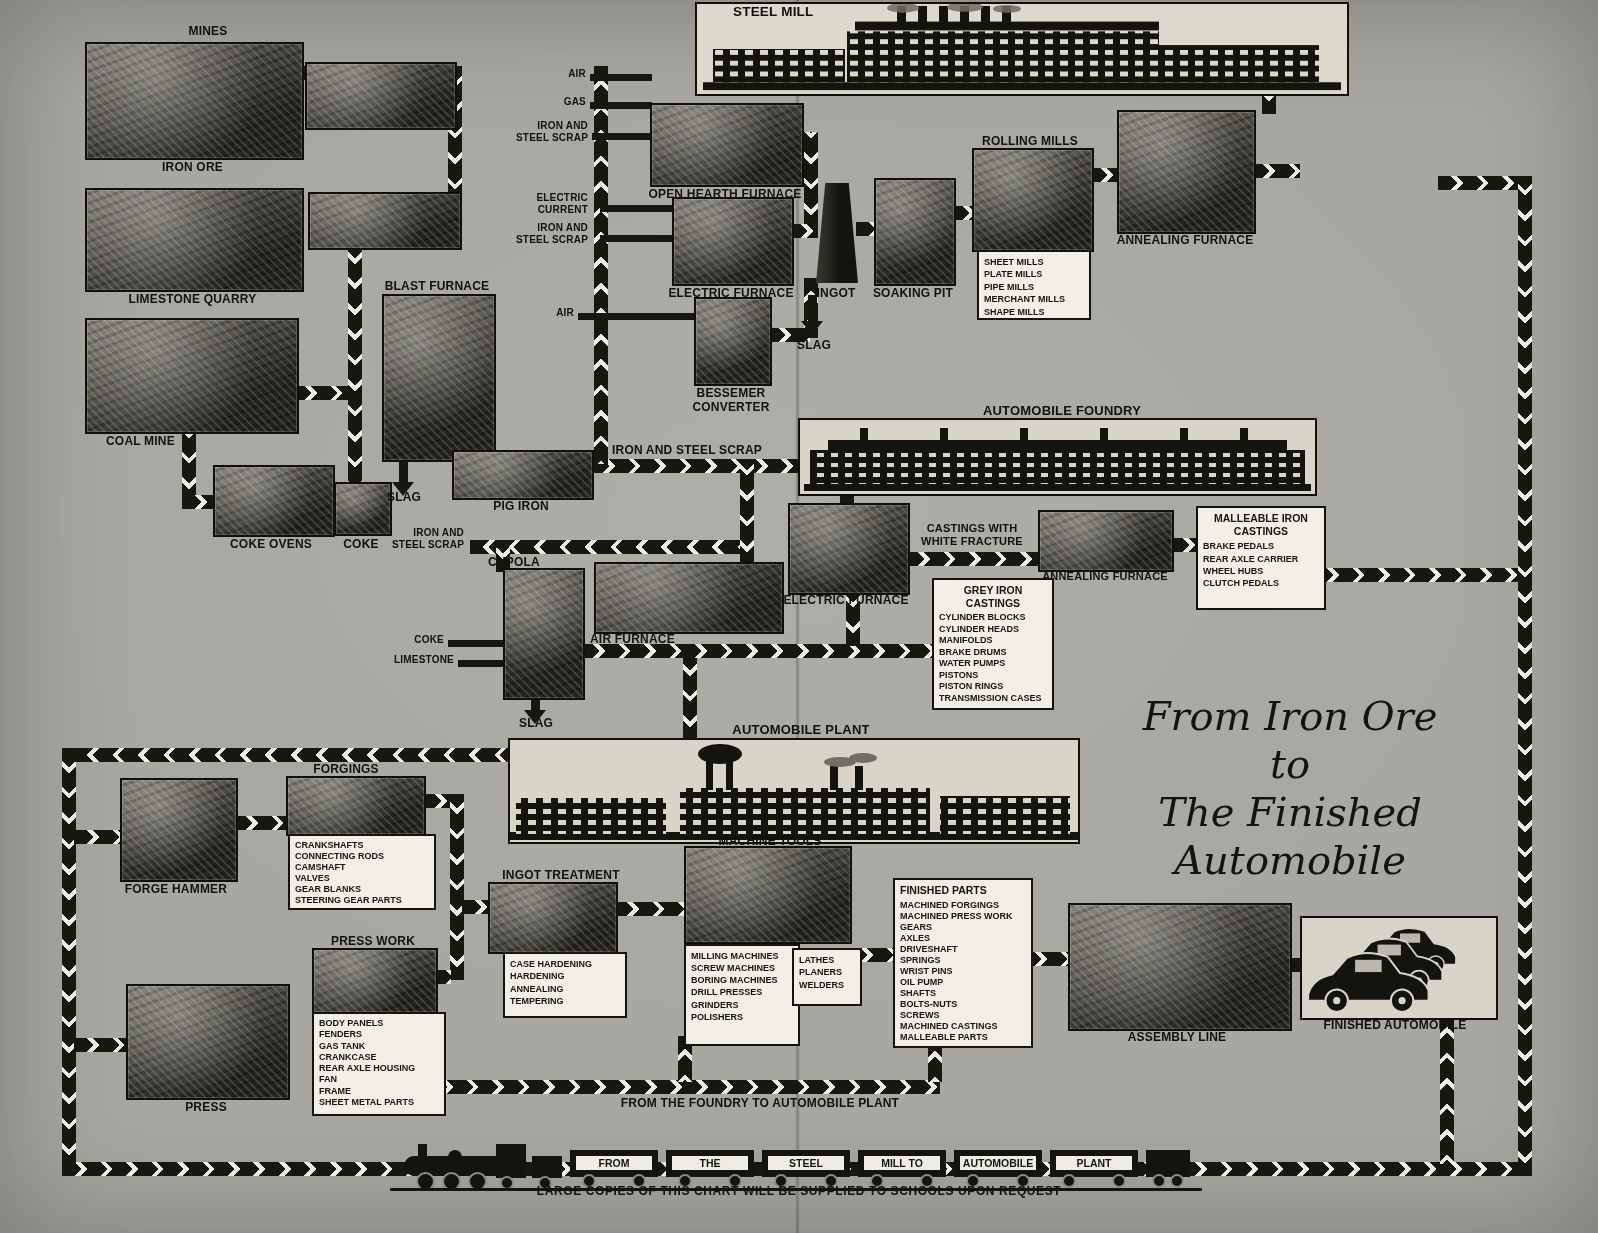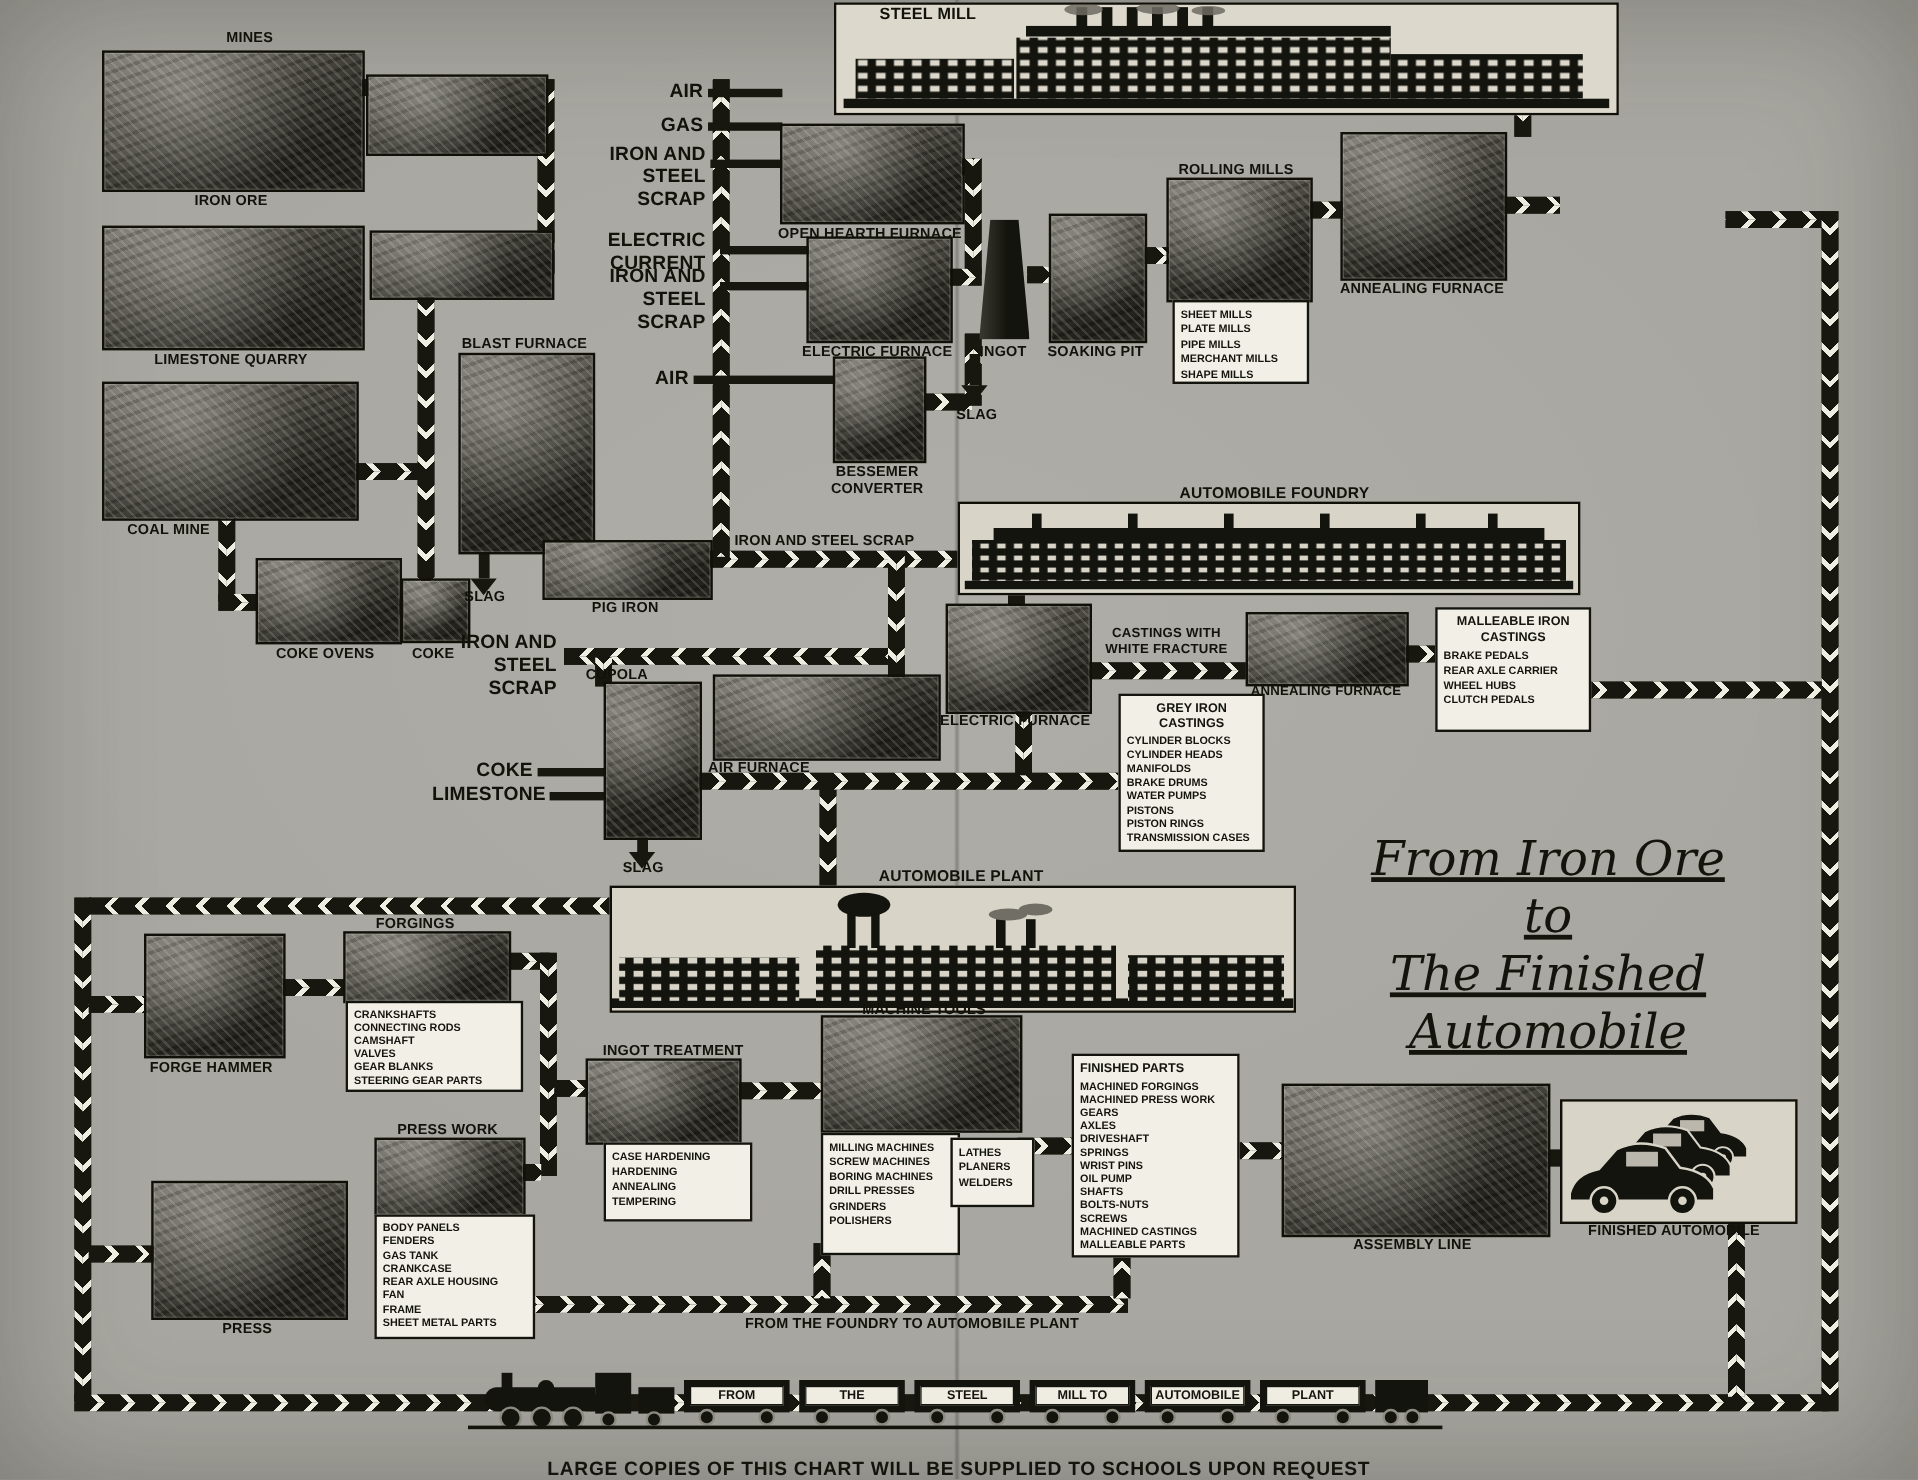--- a/index.html
+++ b/index.html
@@ -45,21 +45,21 @@
   .pic-light svg{display:block;width:100%;height:100%;}
   .ingot{position:absolute;z-index:4;background:
       linear-gradient(90deg,#3a3931,#14140e 55%);
     clip-path:polygon(22% 0,78% 0,100% 100%,0 100%);}
 
   
   .lbl{position:absolute;z-index:6;font-weight:bold;font-size:12px;line-height:1.18;color:#12110a;
        text-align:center;white-space:pre-line;letter-spacing:.2px;}
   .lbl-l{text-align:left;}
   .lbl-r{text-align:right;}
-  .sm{font-size:16px;}
+  .sm{font-size:10px;}
 
   
   .wbox{position:absolute;z-index:5;background:#f2f0e6;border:2px solid #14140e;
         padding:4px 5px;color:#14140e;}
   .wbox .t{font-weight:bold;font-size:10.5px;line-height:1.2;text-align:center;white-space:pre-line;margin-bottom:3px;}
   .wbox .it{font-weight:bold;font-size:9px;line-height:1.38;white-space:pre-line;}
 
   
   .big-title{position:absolute;z-index:5;font-family:"DejaVu Serif",serif;font-style:italic;
      font-size:40px;line-height:1.2;color:#14130c;text-align:center;white-space:pre-line;}
@@ -67,21 +67,21 @@
   
   .train{position:absolute;z-index:5;}
   .train .part{position:absolute;background:#14140e;}
   .tcar{position:absolute;top:14px;width:88px;height:27px;background:#14140e;}
   .tcar .plate{position:absolute;left:5px;top:5px;right:5px;bottom:6px;background:#efede2;
       border:1px solid #14140e;font-weight:bold;font-size:10.5px;line-height:14px;text-align:center;color:#14140e;overflow:hidden;}
   .tw{position:absolute;width:14px;height:14px;border-radius:50%;background:#14140e;border:2px solid #8d8a80;box-sizing:border-box;}
   .twb{width:19px;height:19px;}
   .track{position:absolute;height:3px;background:#14140e;}
 
-  .footer{position:absolute;z-index:6;font-weight:bold;font-size:16px;letter-spacing:.6px;color:#14130c;text-align:center;margin-top:32px;}
+  .footer{position:absolute;z-index:6;font-weight:bold;font-size:12px;letter-spacing:.6px;color:#14130c;text-align:center;}
 </style>
 </head>
 <body>
 
 <div id="canvas">
 
   <div class="fh" style="left:298px;top:66px;width:158px;"></div>
   <div class="fv" style="left:448px;top:66px;height:162px;"></div>
   <div class="fh dir-left" style="left:352px;top:214px;width:96px;"></div>
   <div class="fv" style="left:348px;top:214px;height:292px;"></div>
@@ -401,21 +401,21 @@
   <div class="lbl" style="left:474px;top:555px;width:80px;">CUPOLA</div>
   <div class="lbl lbl-r sm" style="left:380px;top:634px;width:64px;">COKE</div>
   <div class="lbl lbl-r sm" style="left:360px;top:654px;width:94px;">LIMESTONE</div>
   <div class="lbl lbl-l" style="left:590px;top:632px;width:130px;">AIR FURNACE</div>
   <div class="lbl" style="left:770px;top:593px;width:152px;">ELECTRIC FURNACE</div>
   <div class="lbl sm" style="left:908px;top:522px;width:128px;font-size:11px;">CASTINGS WITH
 WHITE FRACTURE</div>
   <div class="lbl" style="left:1030px;top:570px;width:150px;font-size:11px;">ANNEALING FURNACE</div>
   <div class="lbl" style="left:508px;top:716px;width:56px;">SLAG</div>
 
-  <div class="big-title" style="left:1128px;top:692px;width:324px;text-decoration:underline;">From Iron Ore to
+  <div class="big-title" style="left:1128px;top:692px;width:324px;">From Iron Ore to
 The Finished
 Automobile</div>
 
   <div class="lbl" style="left:706px;top:722px;width:190px;font-size:13px;">AUTOMOBILE PLANT</div>
   <div class="lbl" able="false" style="left:298px;top:762px;width:96px;">FORGINGS</div>
   <div class="lbl" style="left:108px;top:882px;width:136px;">FORGE HAMMER</div>
   <div class="lbl" style="left:320px;top:934px;width:106px;">PRESS WORK</div>
   <div class="lbl" style="left:154px;top:1100px;width:104px;">PRESS</div>
   <div class="lbl" style="left:492px;top:868px;width:138px;">INGOT TREATMENT</div>
   <div class="lbl" style="left:704px;top:834px;width:132px;">MACHINE TOOLS</div>

